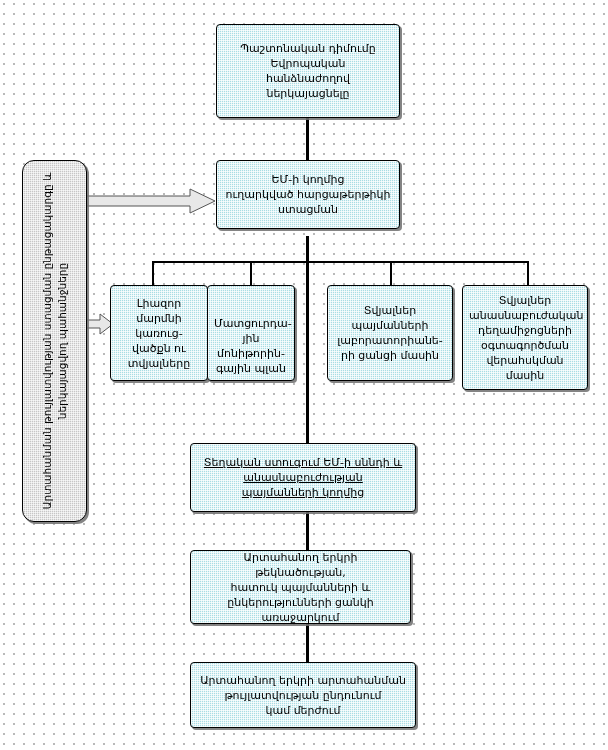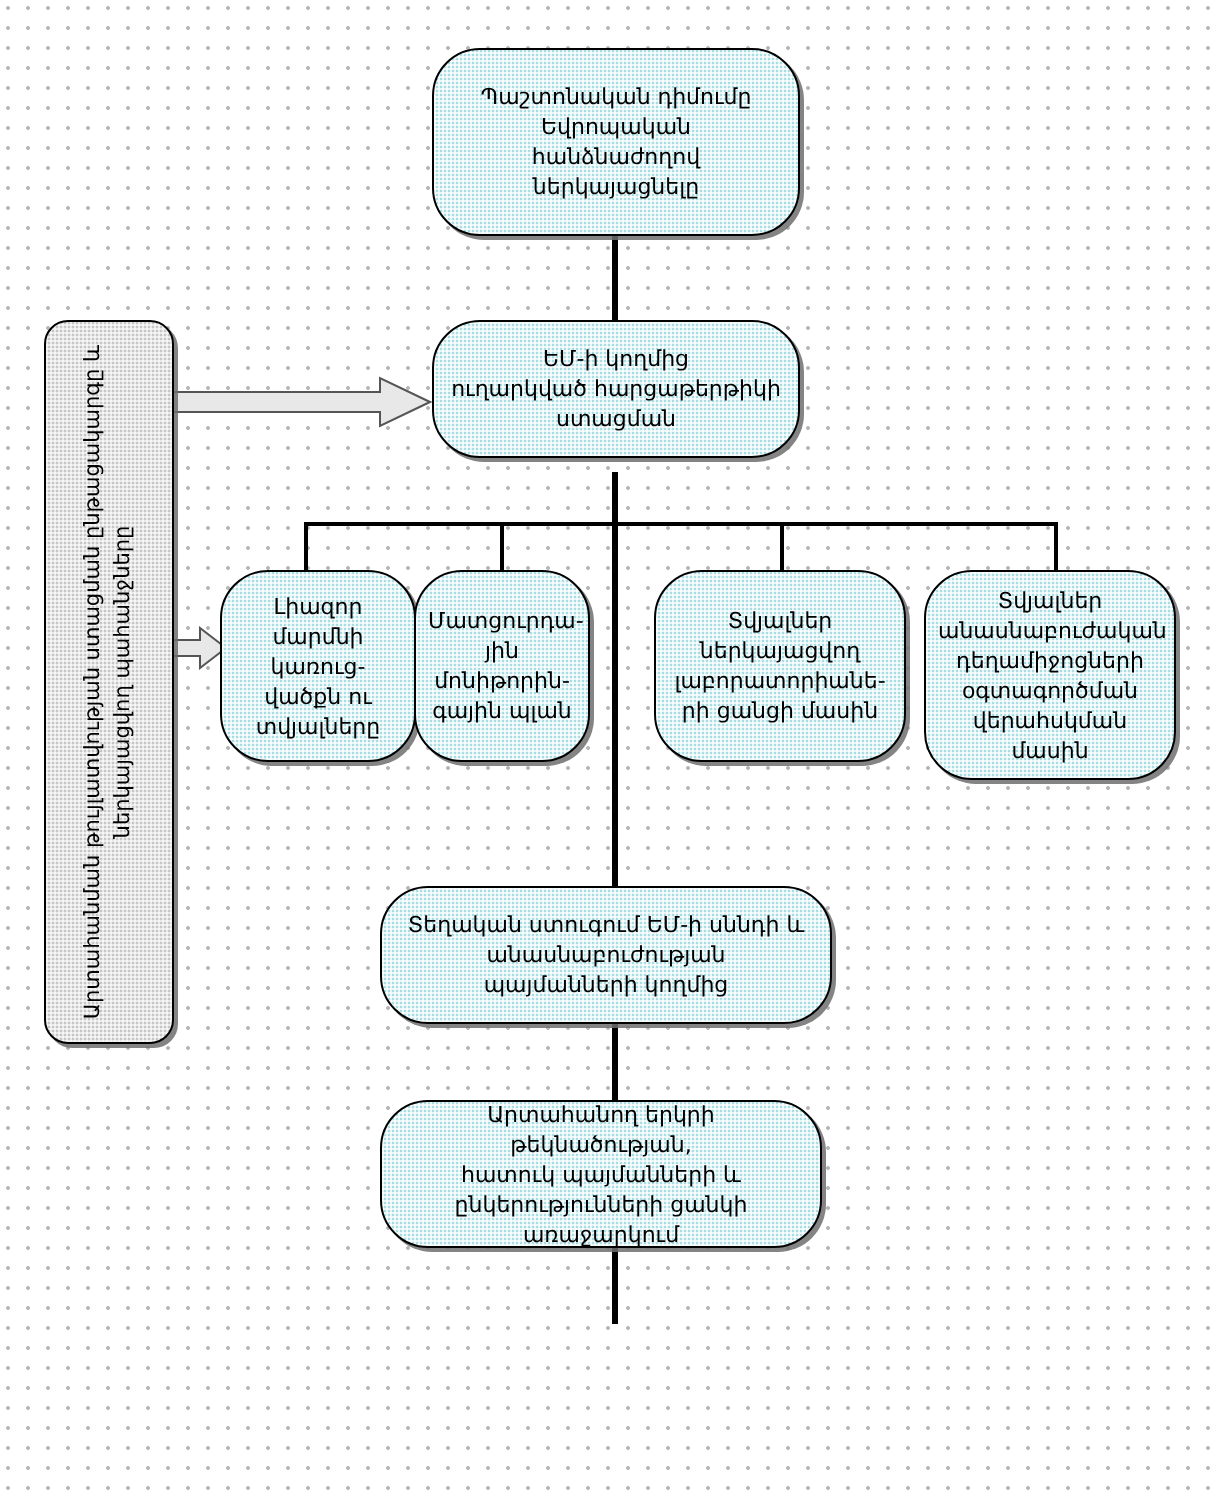--- a/index.html
+++ b/index.html
@@ -31,21 +31,21 @@
     background: #000000;
   }
   .conn.v { width: 3px; }
   .conn.h { height: 2px; }
 
   
   .node {
     position: absolute;
     box-sizing: border-box;
     border: 1px solid #000000;
-    border-radius: 24px;
+    border-radius: 4px;
     background-color: #a8dde4;
     background-image:
       repeating-linear-gradient(0deg,  rgba(255,255,255,0.75) 0 1px, rgba(255,255,255,0) 1px 2px),
       repeating-linear-gradient(90deg, rgba(255,255,255,0.75) 0 1px, rgba(255,255,255,0) 1px 2px);
     box-shadow: 2px 2px 0 rgba(110,110,110,0.85);
     display: flex;
     align-items: center;
     justify-content: center;
     text-align: center;
     color: #000000;
@@ -145,58 +145,65 @@
   <div class="node" style="left:110px; top:285px; width:98px; height:96px;">
     <span>
         <div>Լիազոր</div>
         <div>մարմնի</div>
         <div>կառուց-</div>
         <div>վածքն ու</div>
         <div>տվյալները</div>
       </span>
   </div>
 
-  <div class="node" style="left:207px; top:285px; width:88px; height:96px;">
+  <div class="node" style="left:207px; top:285px; width:88px; height:96px;align-items:flex-end;">
     <span>
         <div>Մատցուրդա-</div>
         <div>յին</div>
         <div>մոնիթորին-</div>
         <div>գային պլան</div>
       </span>
   </div>
 
   <div class="node" style="left:327px; top:285px; width:126px; height:96px;">
     <span>
         <div>Տվյալներ</div>
-        <div>ներկայացվող</div>
+        <div>պայմանների</div>
         <div>լաբորատորիանե-</div>
         <div>րի ցանցի մասին</div>
       </span>
   </div>
 
   <div class="node" style="left:462px; top:285px; width:126px; height:105px;">
     <span>
         <div>Տվյալներ</div>
         <div>անասնաբուժական</div>
         <div>դեղամիջոցների</div>
         <div>օգտագործման</div>
         <div>վերահսկման մասին</div>
       </span>
   </div>
 
-  <div class="node" style="left:190px; top:443px; width:226px; height:69px;">
+  <div class="node" style="left:190px; top:443px; width:226px; height:69px;text-decoration:underline;">
     <span>
         <div>Տեղական ստուգում ԵՄ-ի սննդի և</div>
         <div>անասնաբուժության</div>
         <div>պայմանների կողմից</div>
       </span>
   </div>
 
   <div class="node" style="left:190px; top:550px; width:221px; height:74px;">
     <span>
         <div>Արտահանող երկրի թեկնածության,</div>
         <div>հատուկ պայմանների և</div>
         <div>ընկերությունների ցանկի առաջարկում</div>
       </span>
   </div>
 
+  <div class="node" style="left:190px; top:662px; width:226px; height:66px;">
+    <span>
+        <div>Արտահանող երկրի արտահանման</div>
+        <div>թույլատվության ընդունում</div>
+        <div>կամ մերժում</div>
+      </span>
+  </div>
 
 </div>
 
 </body></html>

